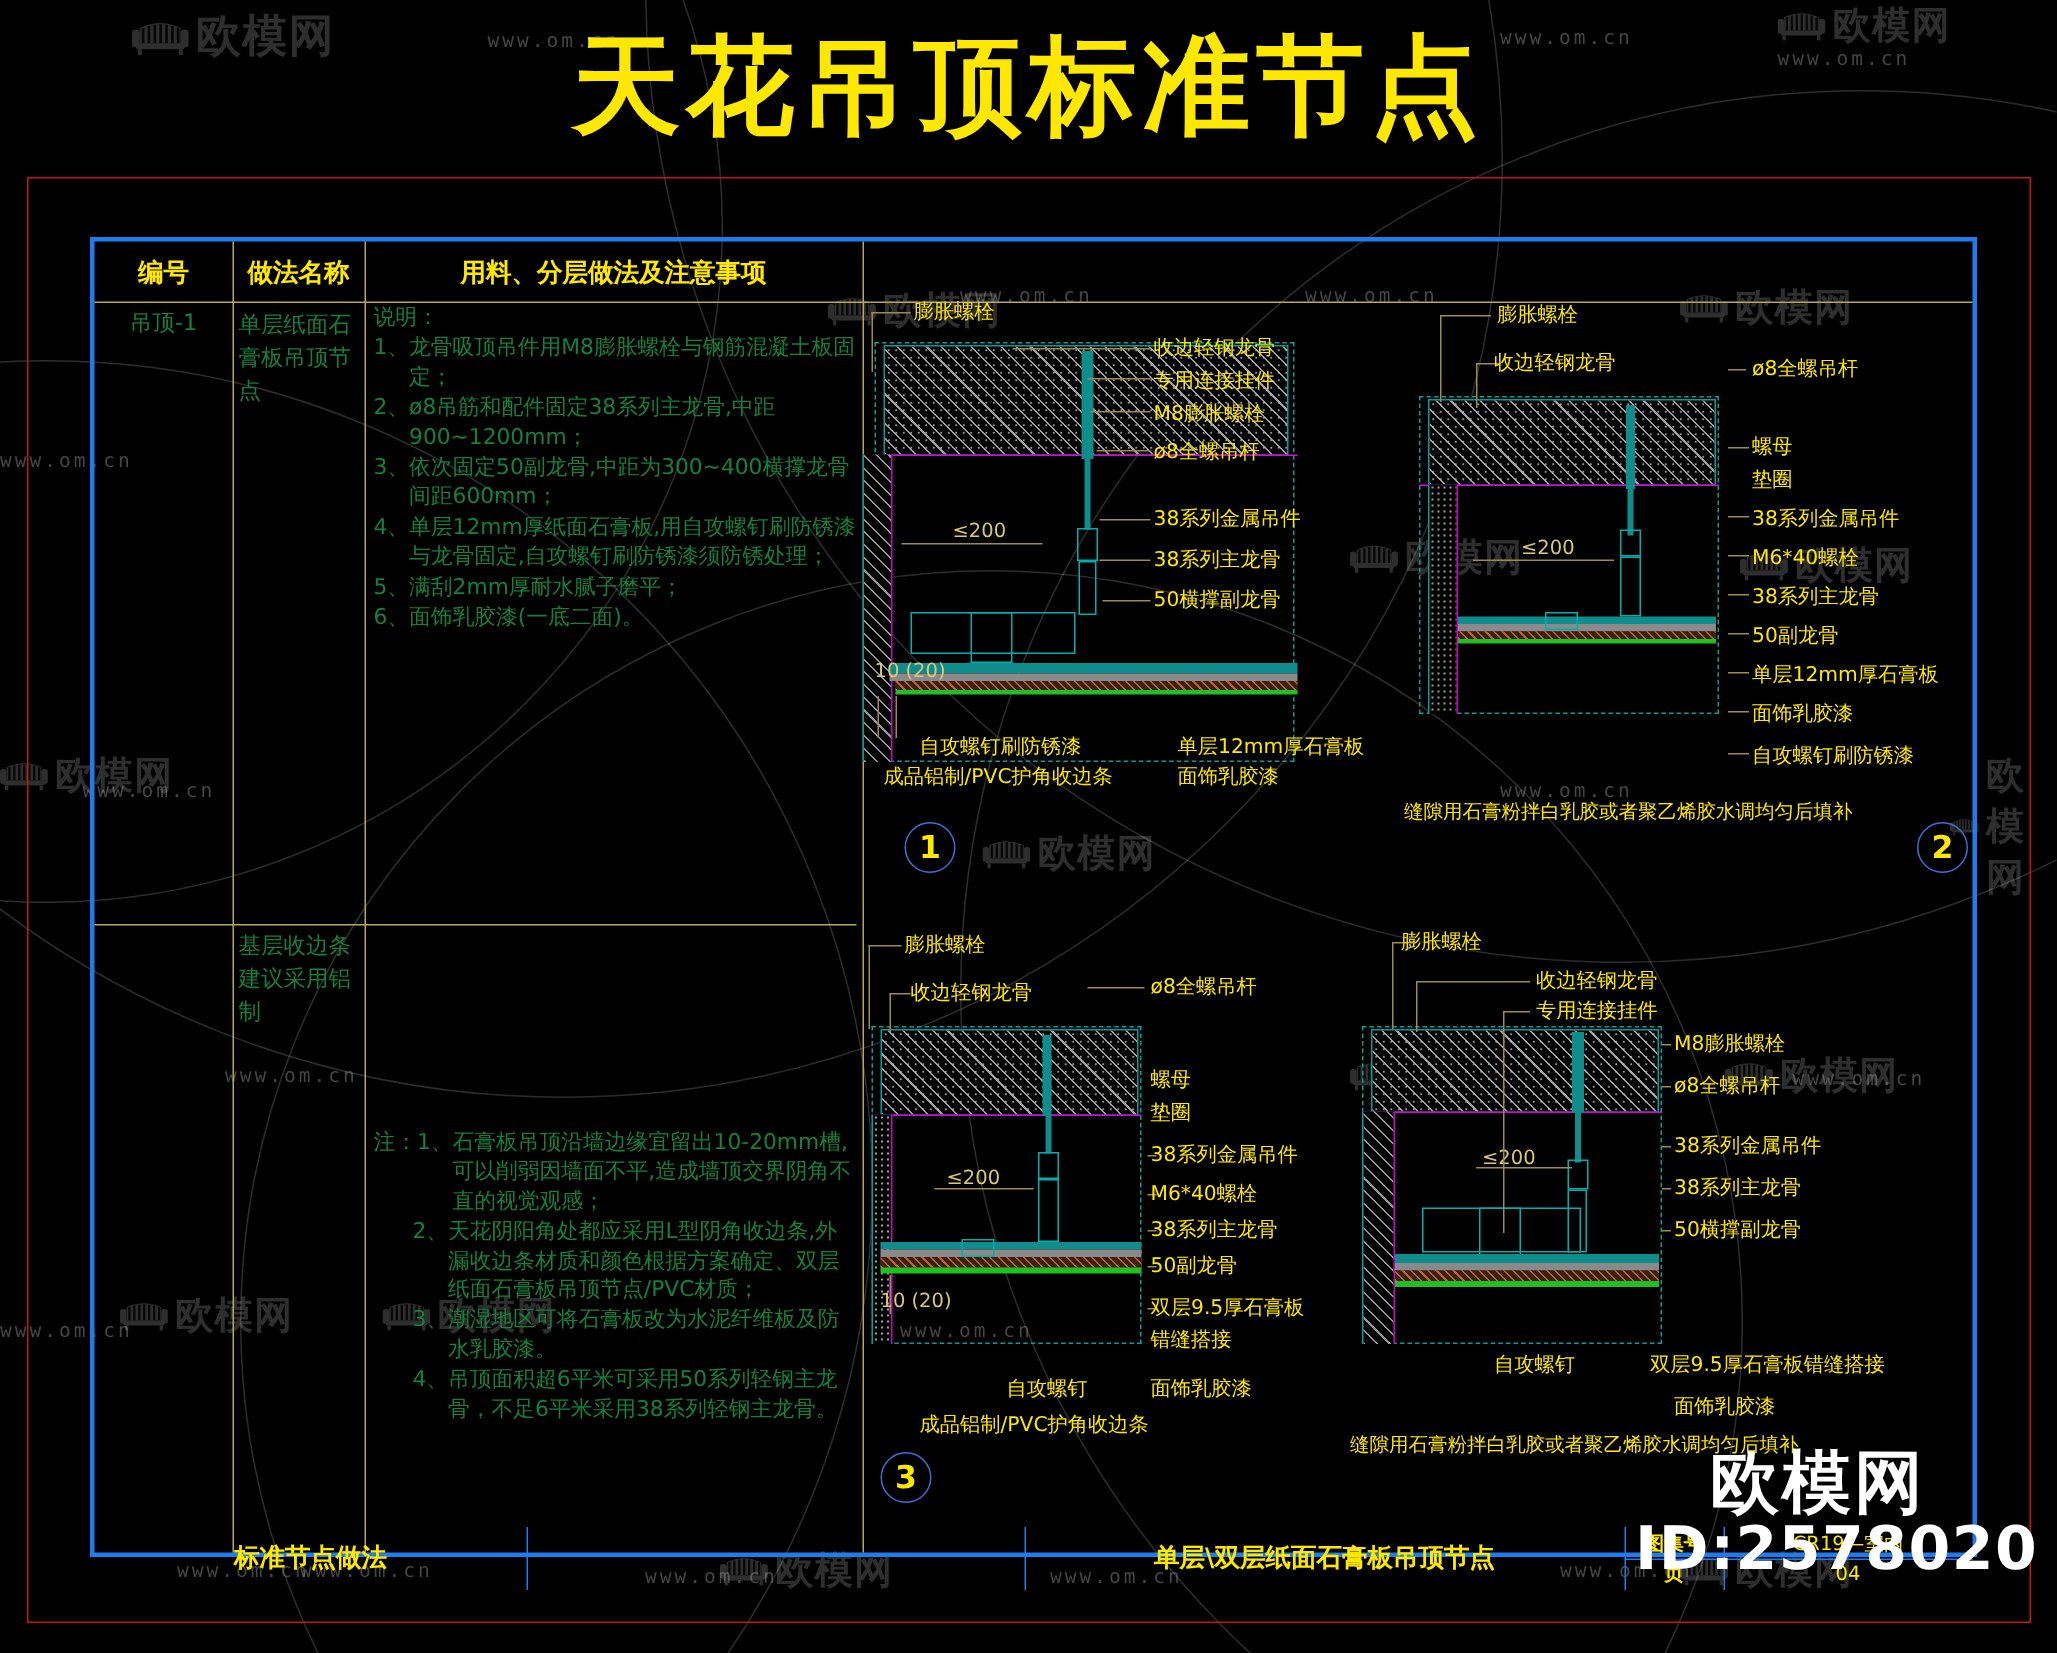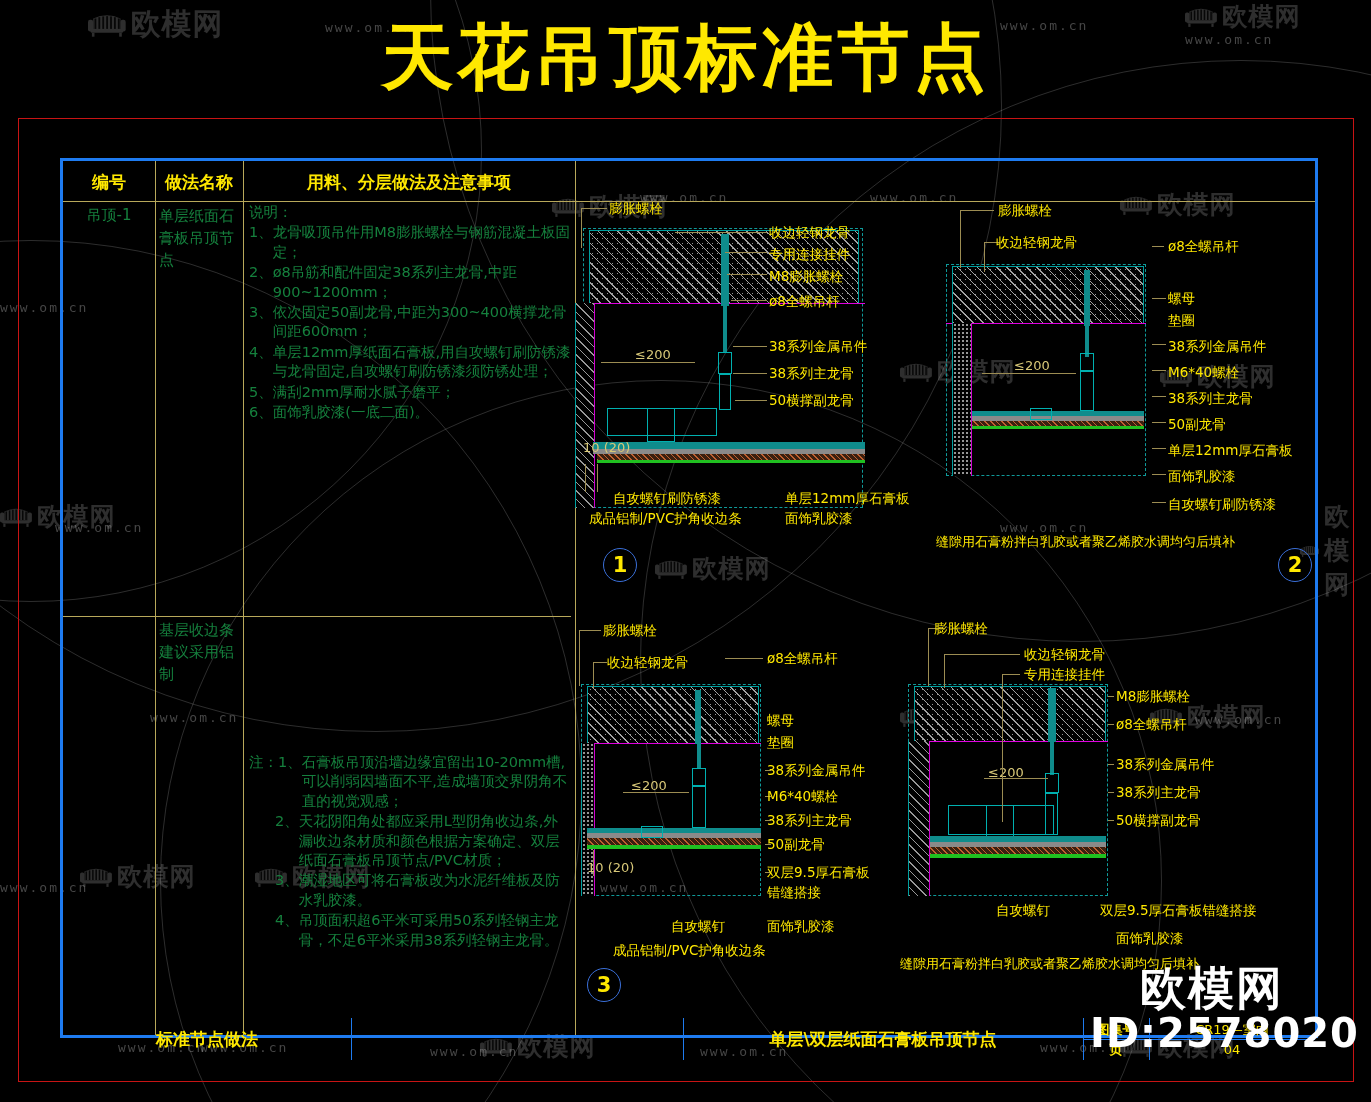--- a/index.html
+++ b/index.html
@@ -609,21 +609,21 @@
   <div class="lbl" style="left:28px;top:22px;">膨胀螺栓</div>
   <div class="lbl" style="left:32px;top:54px;">收边轻钢龙骨</div>
   <div class="lbl" style="left:192px;top:50px;">ø8全螺吊杆</div>
   <div class="lbl" style="left:192px;top:112px;">螺母</div>
   <div class="lbl" style="left:192px;top:134px;">垫圈</div>
   <div class="lbl" style="left:192px;top:162px;">38系列金属吊件</div>
   <div class="lbl" style="left:192px;top:188px;">M6*40螺栓</div>
   <div class="lbl" style="left:192px;top:212px;">38系列主龙骨</div>
   <div class="lbl" style="left:192px;top:236px;">50副龙骨</div>
   <div class="lbl" style="left:192px;top:264px;">双层9.5厚石膏板</div>
-  <div class="lbl" style="left:192px;top:285px;font-family:Liberation Serif, serif;">错缝搭接</div>
+  <div class="lbl" style="left:192px;top:285px;">错缝搭接</div>
   <div class="lbl" style="left:96px;top:318px;">自攻螺钉</div>
   <div class="lbl" style="left:192px;top:318px;">面饰乳胶漆</div>
   <div class="lbl" style="left:38px;top:342px;">成品铝制/PVC护角收边条</div>
 
   <div class="callout" style="left:12px;top:368px;">3</div>
 </div>
 
 <div class="dw" id="det4" style="left:900px;top:600px;width:420px;height:390px;">
   <div class="dashbox" style="left:8px;top:84px;width:200px;height:212px;"></div>
   <div class="slab" style="left:14px;top:86px;width:192px;height:56px;"></div>

